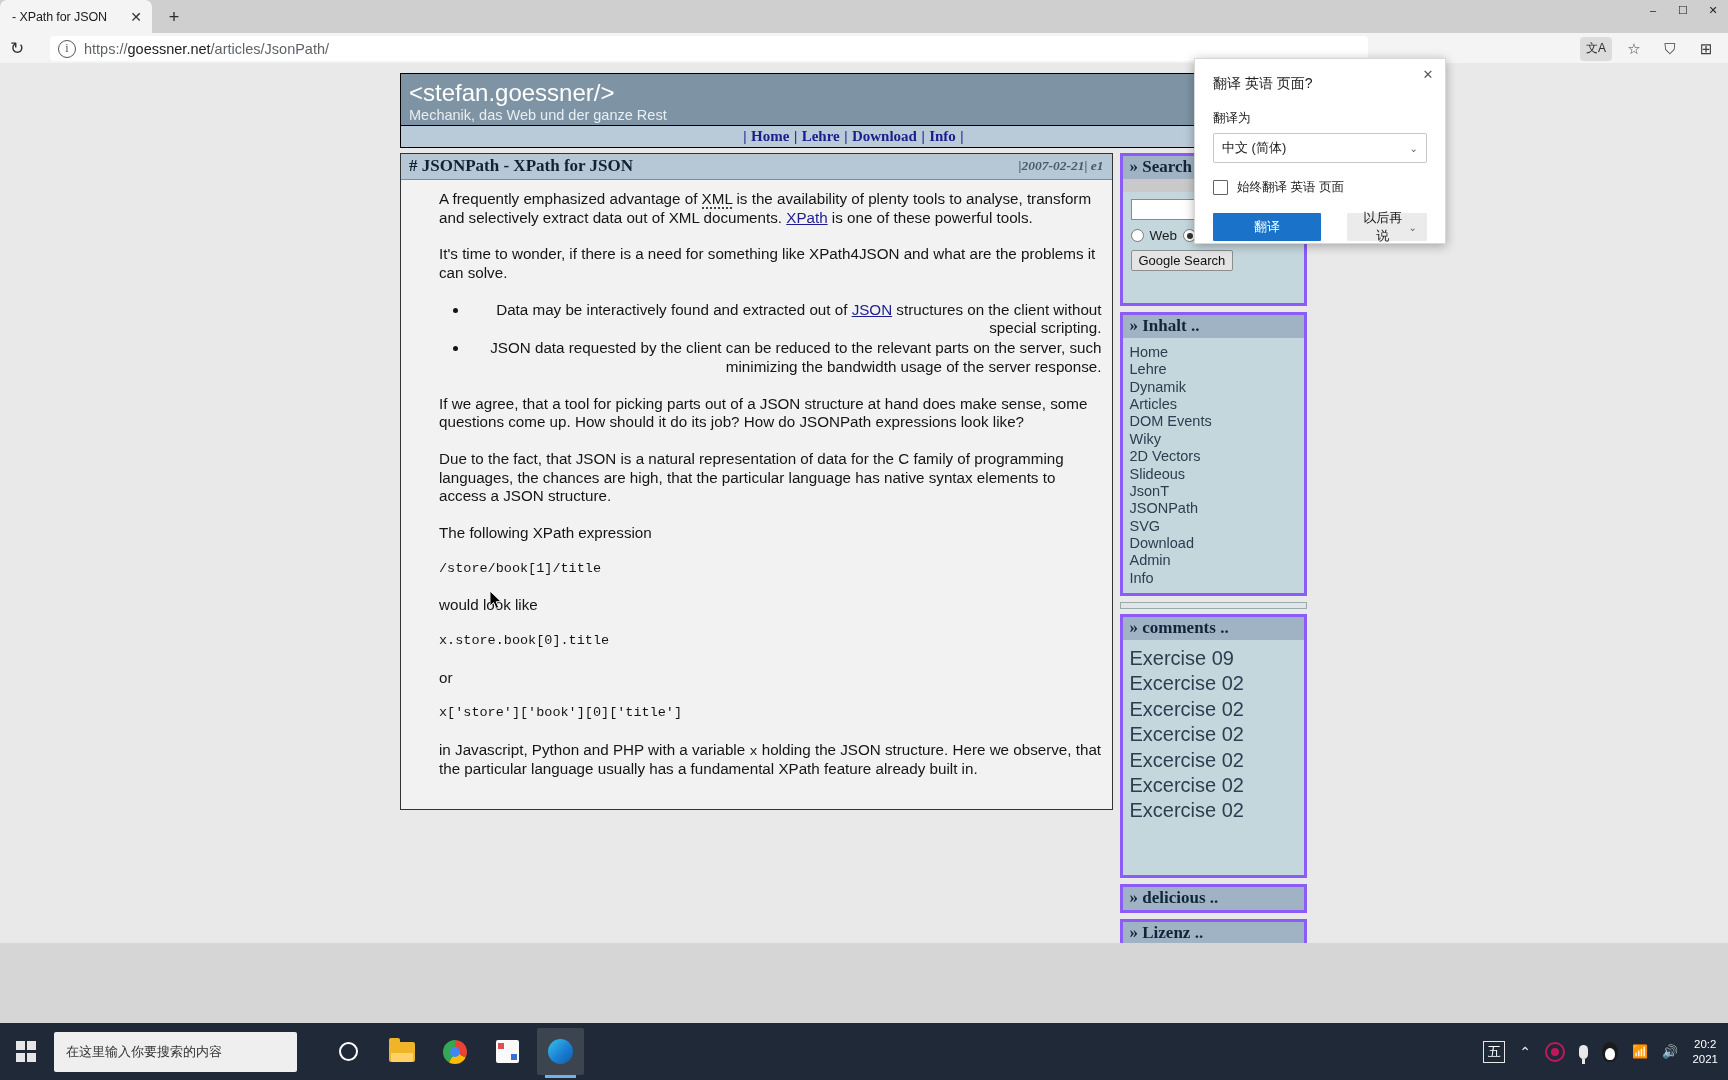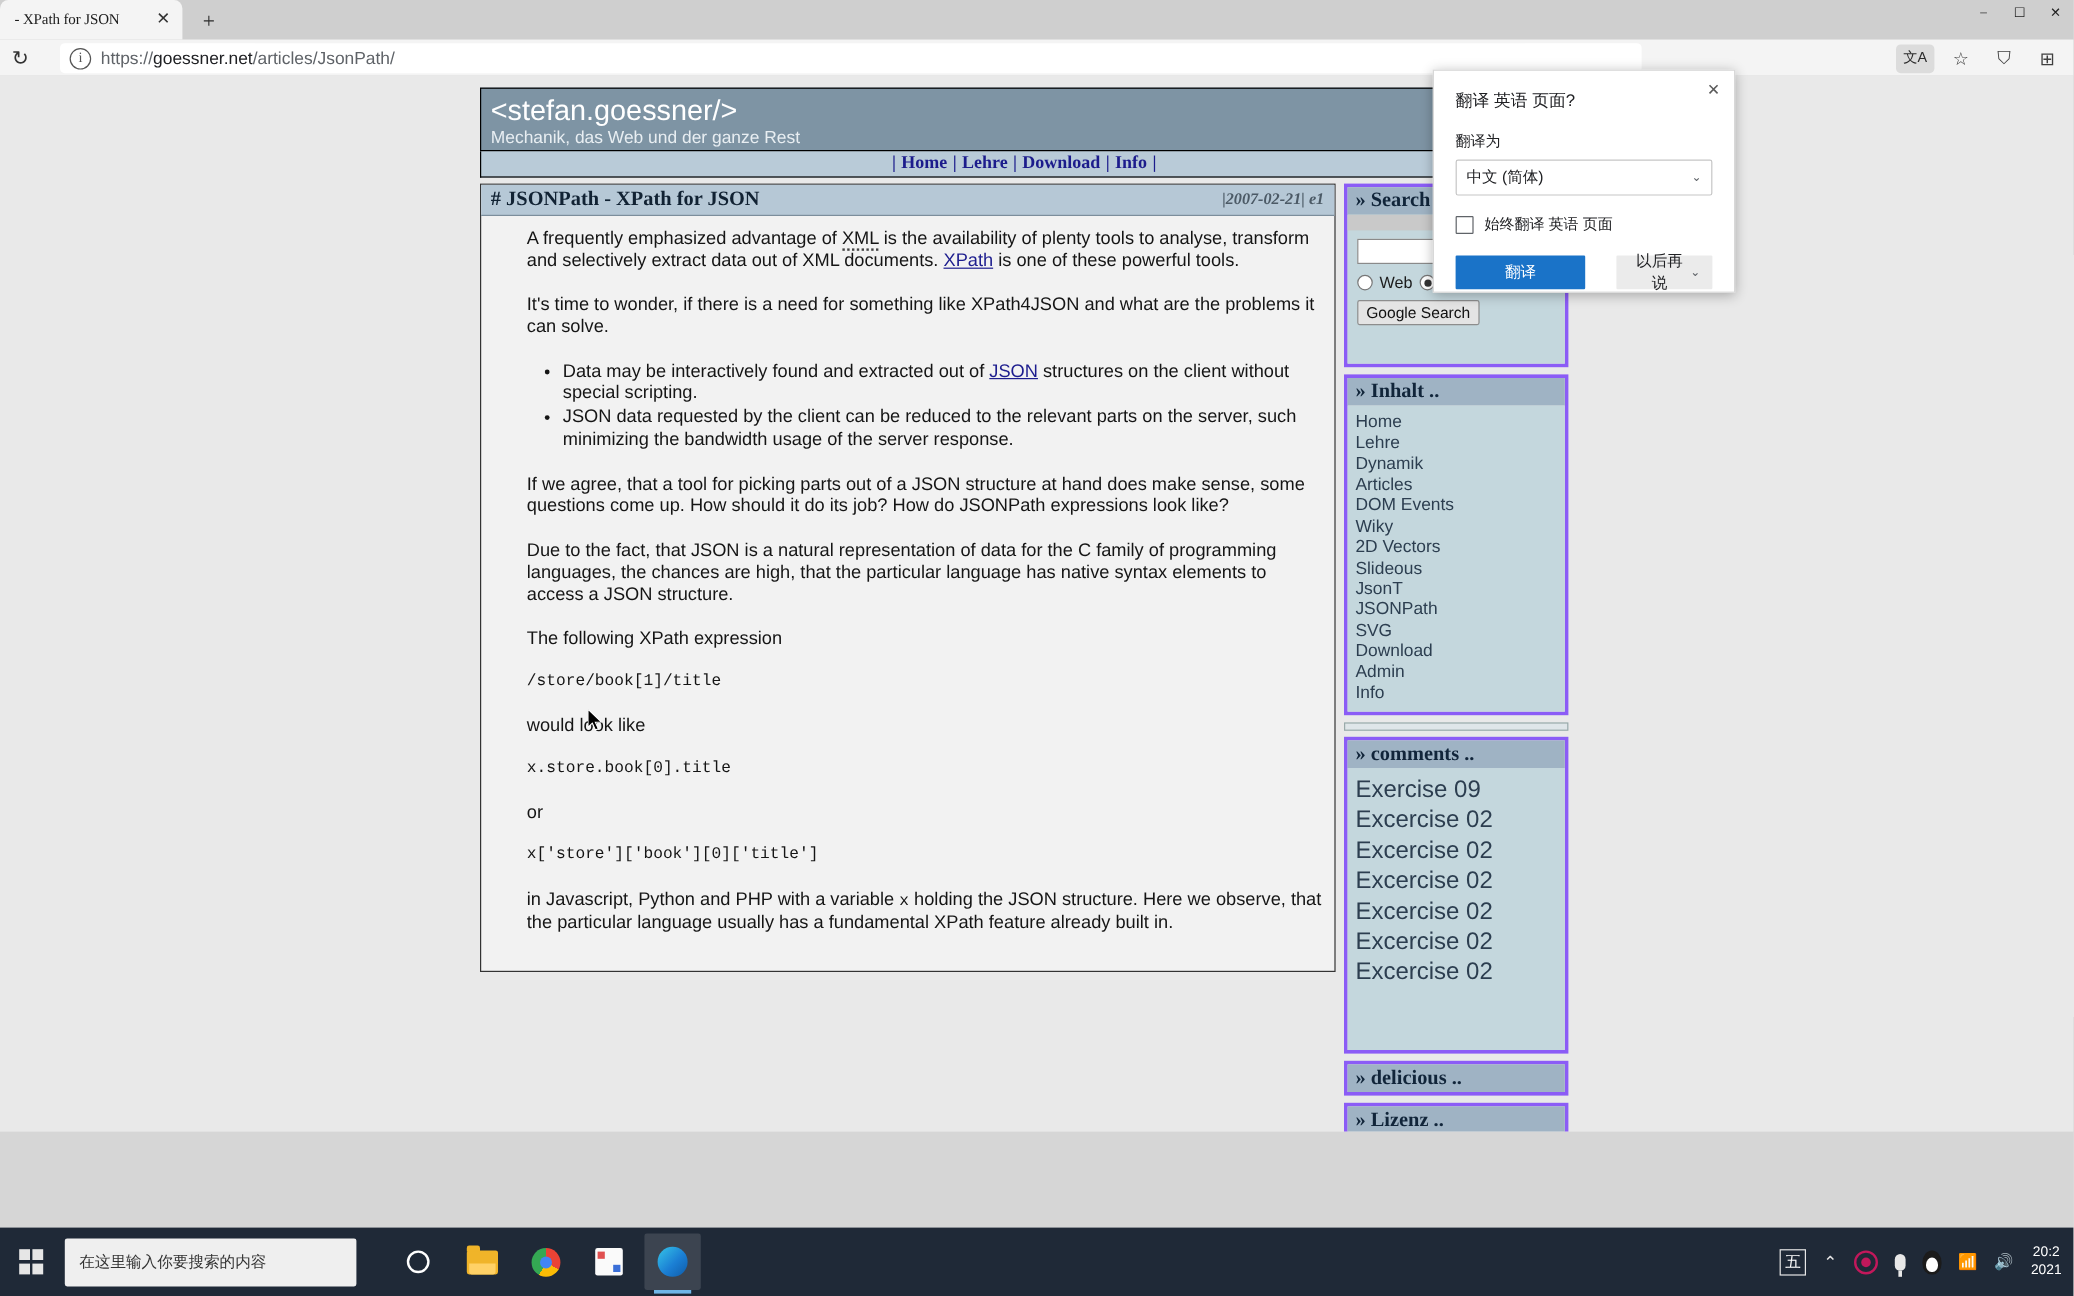--- a/index.html
+++ b/index.html
@@ -9,21 +9,20 @@
     overflow: hidden;
     font-family: "Liberation Sans", sans-serif;
     background: #d6d6d6;
   }
   #root { position: relative; width: 1728px; height: 1080px; }
 
   
   .chrome-top {
     position: absolute; top: 0; left: 0; width: 1728px; height: 33px;
     background: #cfcfcf;
-    font-family: Liberation Serif, serif;
   }
   .tabstrip { position: absolute; top: 0; left: 0; height: 33px; width: 100%; }
   .tab {
     position: absolute; top: 0; left: 0; width: 152px; height: 33px;
     background: #f4f4f4; border-radius: 7px 7px 0 0;
     display: flex; align-items: center; padding: 0 6px 0 12px;
   }
   .tab-title {
     font-size: 12.5px; color: #1b1b1b; white-space: nowrap; overflow: hidden;
     text-overflow: ellipsis; flex: 1; letter-spacing: -0.1px;
@@ -146,21 +145,21 @@
   }
   .art-body { padding: 10px 10px 12px 7px; margin-left: 31px; }
   .art-body p {
     margin: 0 0 18px 0; font-size: 15.2px; line-height: 1.23;
     color: #151515; font-family: "Liberation Sans", sans-serif;
   }
   .art-body p.code {
     font-family: "Liberation Mono", monospace; font-size: 13.5px;
     margin-bottom: 19px;
   }
-  .art-body ul { margin: 0 0 18px 0; padding-left: 30px; }
+  .art-body ul { margin: 0 0 18px 0; padding-left: 30px; text-align: right; }
   .art-body li {
     font-size: 15.2px; line-height: 1.23; color: #151515; margin-bottom: 1px;
   }
   .art-body a { color: #1d1d8e; text-decoration: underline; cursor: pointer; }
   .abbr { border-bottom: 2px dotted #444; }
   .ivar { font-family: "Liberation Mono", monospace; font-size: 13.5px;}
 
   
   .sbox { margin-bottom: 6px; border: 3px solid #8b5cf6; }
   .sbox-head {

